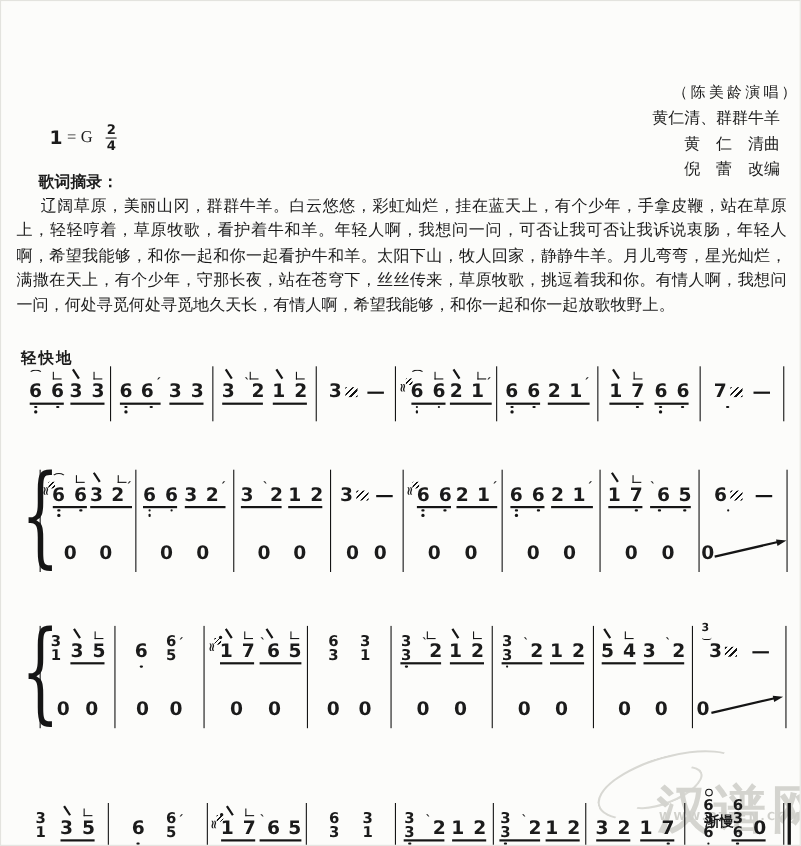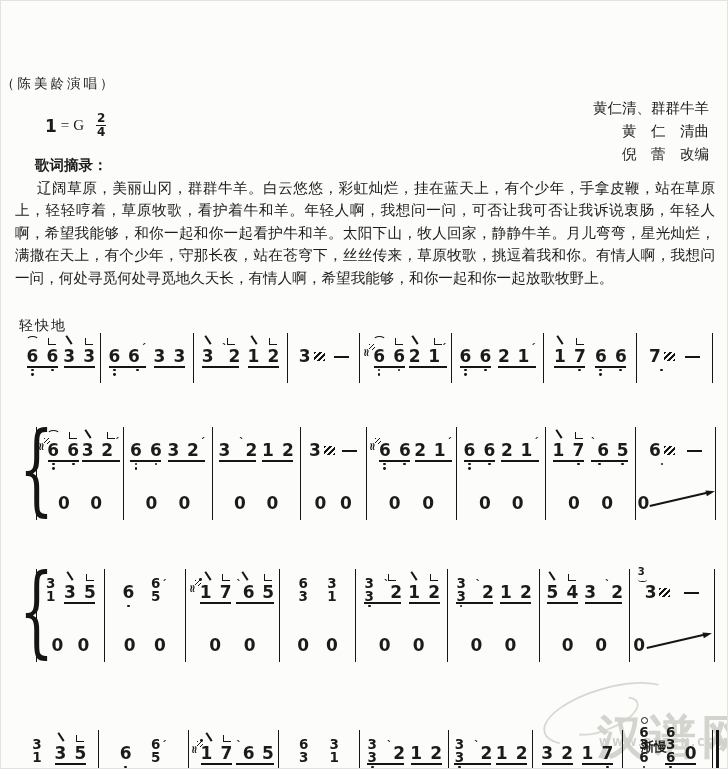--- a/index.html
+++ b/index.html
@@ -2,34 +2,34 @@
 <html><head>
 <meta charset="utf-8">
 <style>
   html,body{margin:0;padding:0;background:#e9e9e6;}
   .page{position:relative;width:728px;height:769px;margin:0 auto;background:#fcfcfa;
         overflow:hidden;color:#1b1b1b;font-family:"Liberation Serif",serif;
         border:1px solid #e3e3de;box-sizing:border-box;}
   
   .title{position:absolute;top:28px;left:0;right:0;text-align:center;
          font-size:25px;font-weight:bold;letter-spacing:13px;text-indent:13px;}
-  .subtitle{position:absolute;top:74px;left:0;right:0;text-align:left;
+  .subtitle{position:absolute;top:74px;left:0;right:0;text-align:right;
             font-size:13.5px;letter-spacing:3px;}
   .credits{position:absolute;top:96px;right:18px;text-align:right;
            font-size:14.5px;line-height:23px;}
   .keysig{position:absolute;top:112px;left:44px;display:flex;align-items:center;gap:4px;}
   .k1{font:bold 17px "DejaVu Sans",sans-serif;}
   .keq,.kg{font-size:15px;}
   .frac{display:inline-flex;flex-direction:column;align-items:center;margin-left:8px;
         font:bold 12px/11px "DejaVu Sans",sans-serif;}
   .fbar{width:10px;height:1.3px;background:#1b1b1b;margin:1px 0;}
   .lyr-label{position:absolute;top:155px;left:34px;font-size:14.5px;font-weight:bold;}
   .lyr-text{position:absolute;top:176px;left:14px;right:12px;font-size:14.6px;
             line-height:22.4px;text-align:justify;text-indent:22px;}
-  .tempo{position:absolute;top:316px;left:18px;font-size:14px;font-weight:normal;letter-spacing:2px;}
+  .tempo{position:absolute;top:316px;left:18px;font-size:14px;font-weight:bold;letter-spacing:2px;}
   .rall{position:absolute;top:701px;left:640px;font-size:13px;font-weight:bold;z-index:3;margin-top:36px;}
   
   .wm-swirl1{position:absolute;left:540px;top:686px;width:132px;height:50px;
              border:2px solid #d8d8d3;border-radius:50%;
              border-bottom-color:transparent;border-right-color:transparent;
              transform:rotate(-16deg);z-index:1;}
   .wm-swirl2{position:absolute;left:566px;top:700px;width:70px;height:26px;
              border:2px solid #dadad5;border-radius:50%;
              border-top-color:transparent;border-left-color:transparent;
              transform:rotate(-22deg);z-index:1;}

